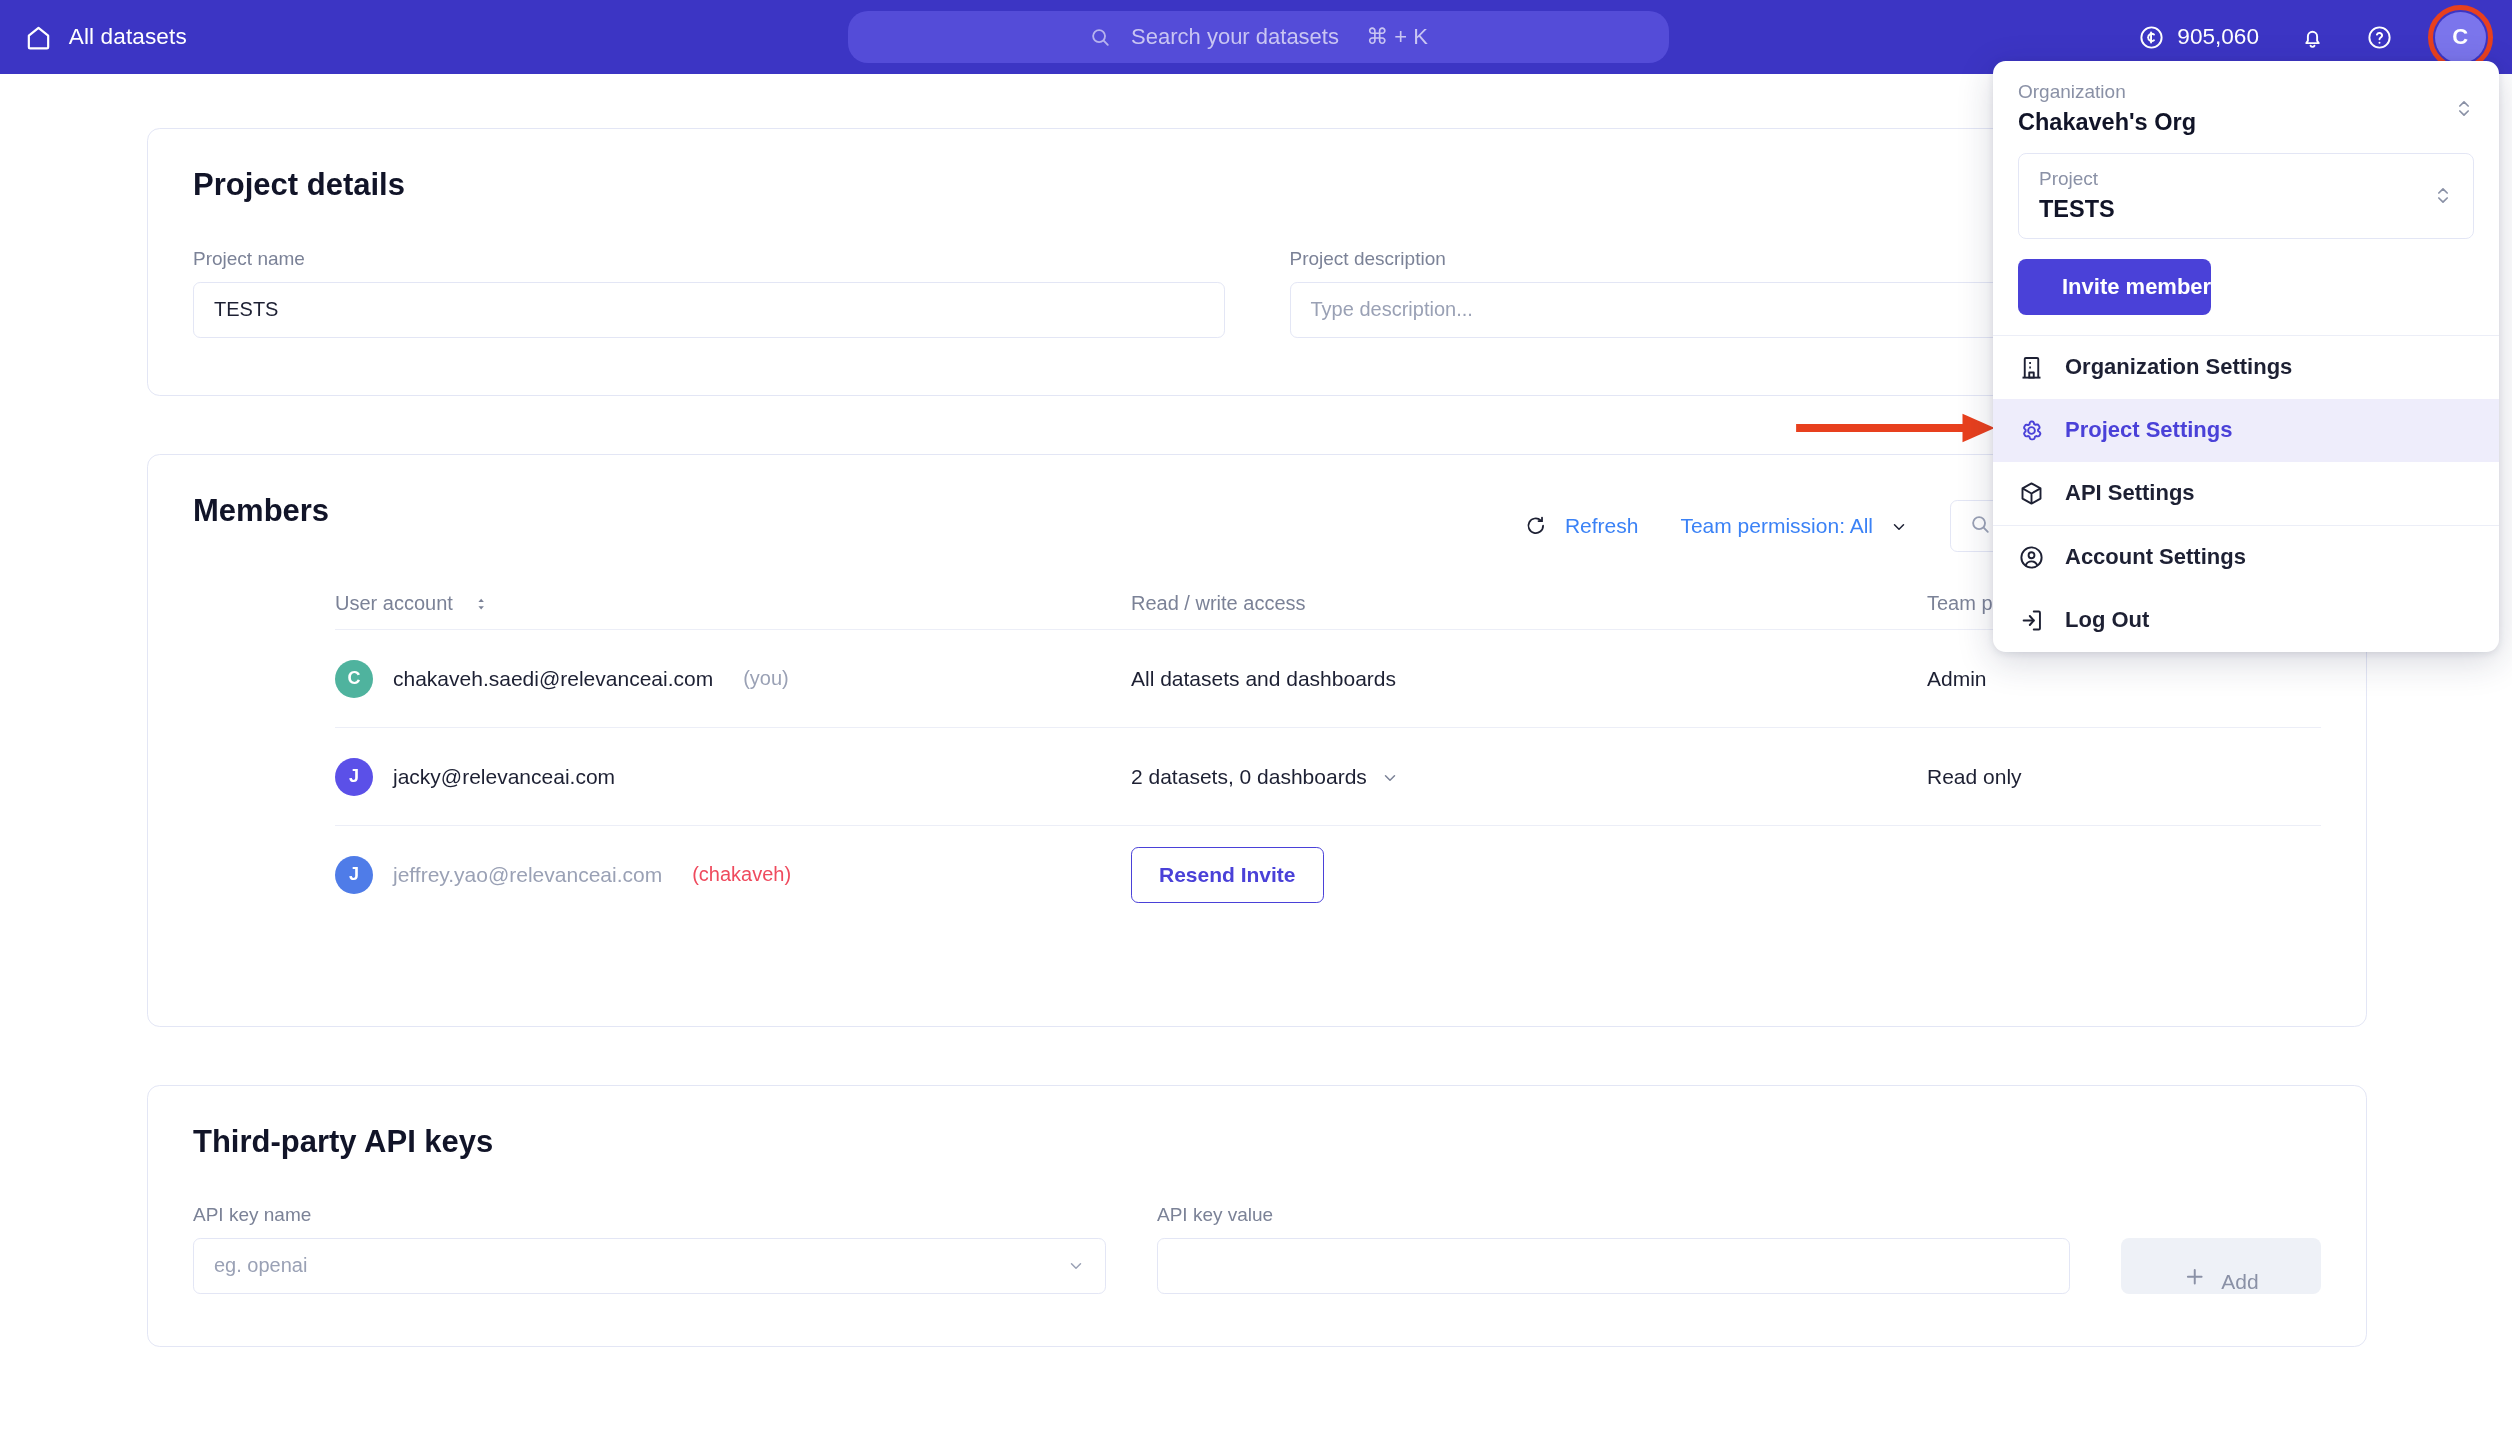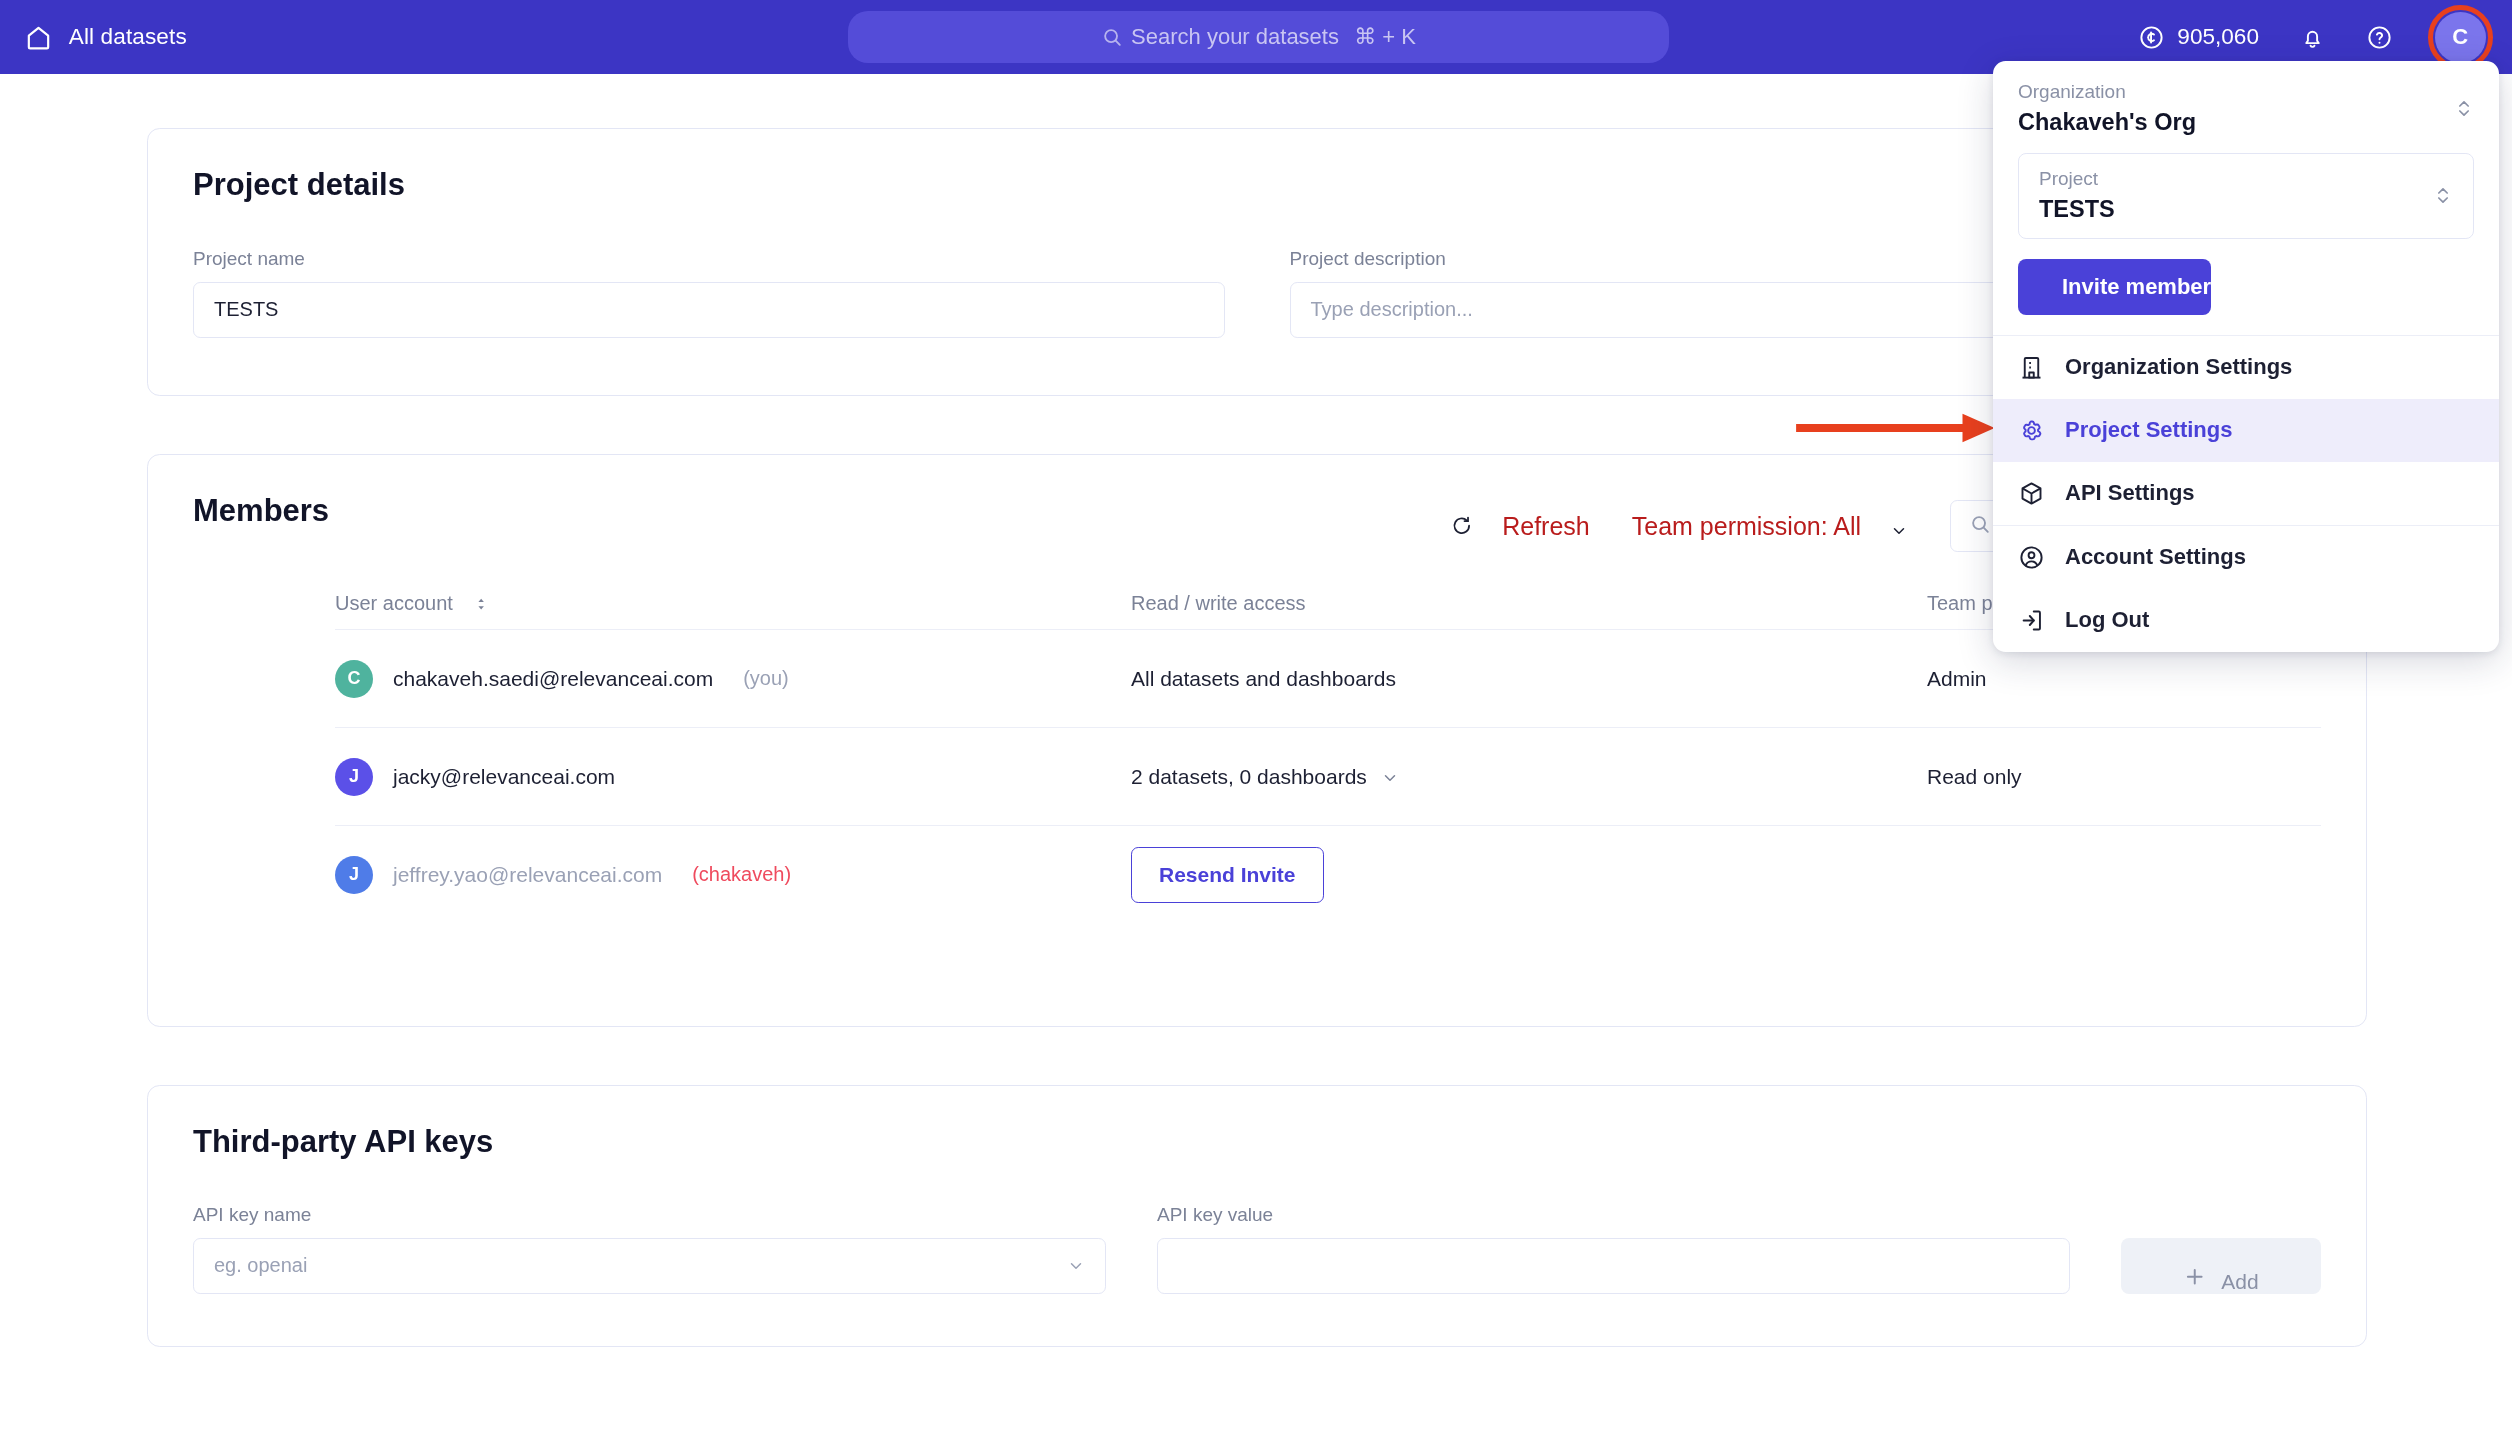--- a/index.html
+++ b/index.html
@@ -22,21 +22,21 @@
     margin-left: 23.5px;
   }
   .home-icon { width: 29px; height: 29px; display: block; }
   .breadcrumb-label {
     color: #ffffff; font-size: 22.6px; font-weight: 400; letter-spacing: 0.1px;
   }
   .searchbar {
     position: absolute; left: 848px; top: 11px;
     width: 821px; height: 52px;
     background: #544cd8; border-radius: 20px;
-    display: flex; align-items: center; justify-content: center; gap: 8px;
+    display: flex; align-items: center; justify-content: center; gap: 20px;
     cursor: text;
   }
   .searchbar .s-icon { width: 22px; height: 22px; display: block; opacity: .85; }
   .search-text { color: #c9c5f2; font-size: 22px; }
   .search-kbd { color: #c9c5f2; font-size: 22px; margin-left: 7.2px; }
 
   .topbar-right {
     position: absolute; right: 25px; top: 0; height: 74px;
     display: flex; align-items: center; gap: 40px;
   }
@@ -87,22 +87,22 @@
     display: flex; gap: 65px;
   }
   .pd-col { flex: 1; }
 
   
   .members-tools {
     position: absolute; right: 45px; top: 45px;
     display: flex; align-items: center; gap: 42px;
   }
   .tool-btn {
-    display: flex; align-items: center; gap: 29px;
-    font-size: 25px; color: #b91c1c; cursor: pointer;
+    display: flex; align-items: center; gap: 17px;
+    font-size: 21px; color: #3b82f6; cursor: pointer;
   }
   .tool-icon { width: 23.5px; height: 23.5px; display: block; }
   .chev { width: 18px; height: 18px; display: block; }
   .user-search {
     width: 371px; height: 52px;
     border: 0.9px solid #e3e6f5; border-radius: 7.2px;
     display: flex; align-items: center; gap: 12.7px; padding: 0 18px;
     cursor: text;
   }
   .user-search span { font-size: 21px; color: #9aa1b5; }

